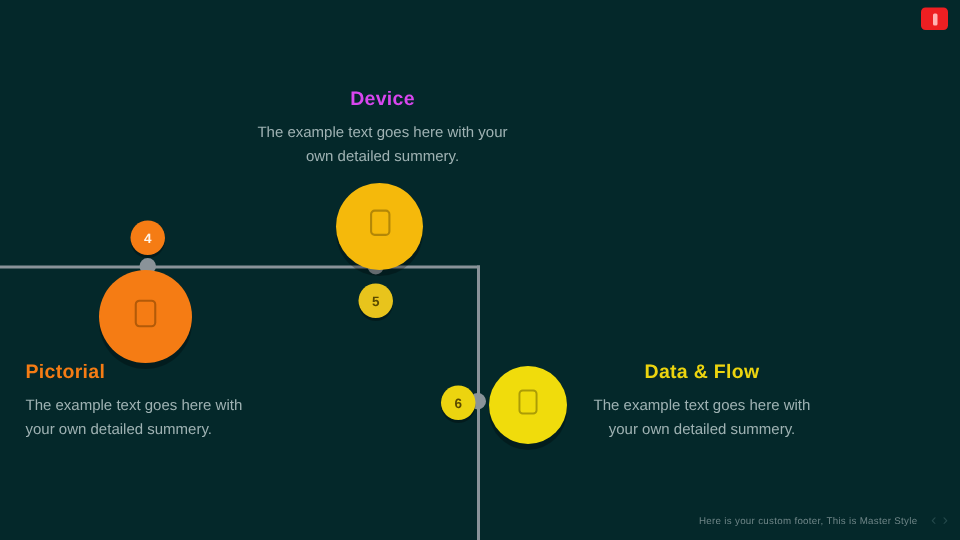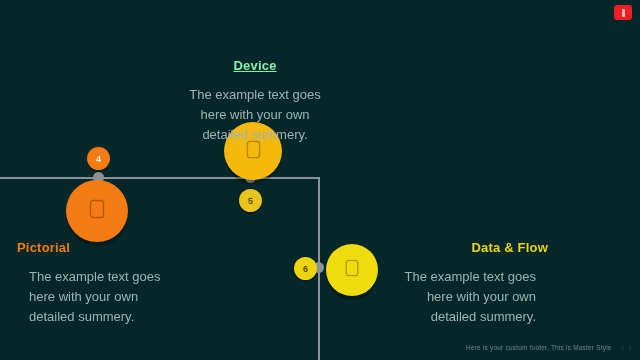--- a/index.html
+++ b/index.html
@@ -99,44 +99,44 @@
 
   
   .block { position: absolute; }
   .block .title {
     font-size: 13px;
     font-weight: bold;
     margin: 0 0 8px 0;
     letter-spacing: 0.2px;
   }
   .block .body {
-    font-size: 13px;
+    font-size: 10px;
     line-height: 1.55;
     color: #9fb2b3;
-    margin: 12px;
+    margin: 0;
   }
 
   .block-device {
     left: 170px; top: 58px;
     width: 170px;
     text-align: center;
   }
-  .block-device .title { color: #86efac; text-decoration: underline; }
+  .block-device .title { color: #d946ef; }
 
   .block-pictorial {
     left: 17px; top: 240px;
     width: 160px;
     text-align: left;
   }
   .block-pictorial .title { color: #f57c14; }
 
   .block-flow {
     left: 388px; top: 240px;
     width: 160px;
-    text-align: right;
+    text-align: center;
   }
   .block-flow .title { color: #ecd40f; }
 
   
   .footer {
     position: absolute;
     left: 0;
     bottom: 7px;
     width: 640px;
     display: flex;

